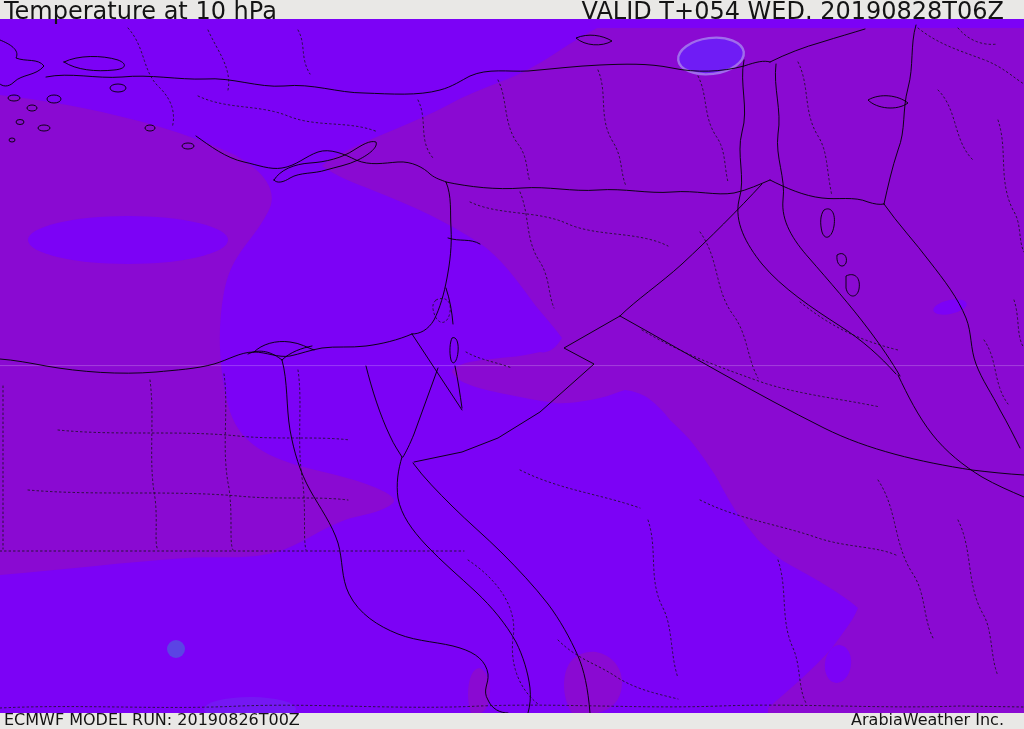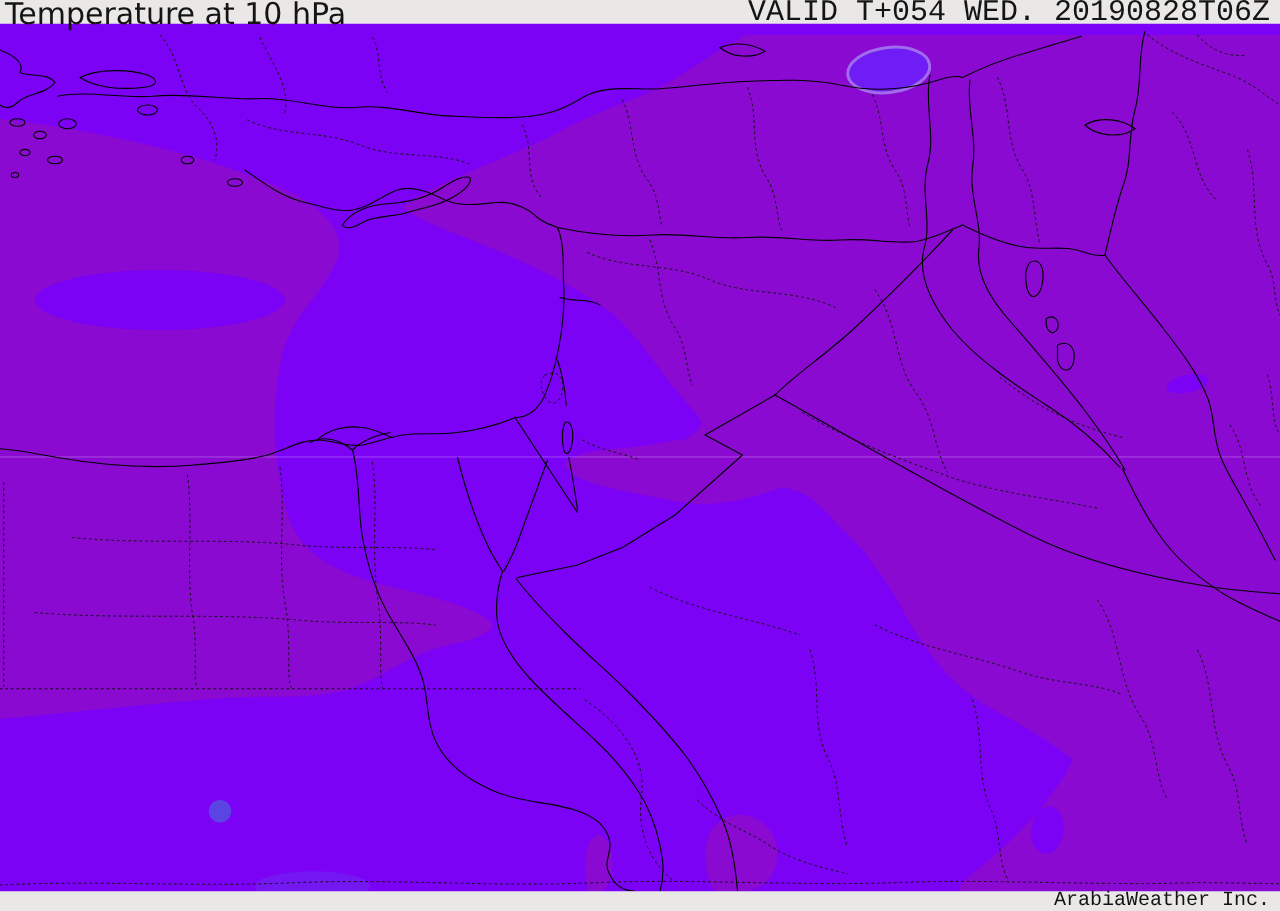--- a/index.html
+++ b/index.html
@@ -10,21 +10,21 @@
   }
   .bar{
     position:absolute;left:0;right:0;background:var(--c-bar-bg,#e9e8e6);
     color:var(--c-bar-text,#141414);z-index:5;white-space:nowrap;
   }
   .bar-top{top:0;height:19px;}
   .bar-bottom{top:713px;height:16px;}
   .bar-top .lbl{position:absolute;top:1px;font-size:24px;line-height:20px;}
   .bar-bottom .lbl{position:absolute;top:-2px;font-size:16px;line-height:18px;}
   .lbl-left{left:4px;}
-  .lbl-right{right:8px;font-family:Liberation Mono, monospace;}
+  .lbl-right{right:20px;}
   #map{position:absolute;top:19px;left:0;width:1024px;height:694px;display:block;}
   .f-bright{fill:var(--c-bright,#7c02f6);}
   .f-muted{fill:var(--c-muted,#8a0ad2);}
   .f-spot{fill:var(--c-spot-blue,#5b44e4);}
   .f-btint{fill:var(--c-bottom-tint,#7517f3);}
   .f-bv{fill:var(--c-blob-blueviolet,#6f1cf5);stroke:var(--c-blob-rim,#a06cec);stroke-width:2.4;}
   .ln{fill:none;stroke:var(--c-line,#000);stroke-width:0.9;stroke-linecap:round;stroke-linejoin:round;}
   .lk{fill:none;stroke:var(--c-line,#000);stroke-width:0.9;}
   .dsh{fill:none;stroke:#121212;stroke-width:0.8;stroke-dasharray:1.6 2.9;stroke-linecap:round;}
   .latline{fill:#ffffff;opacity:0.20;}
@@ -203,14 +203,15 @@
     <path class="dsh" d="M700,500 C740,520 778,524 818,538 C848,548 878,546 898,556"></path>
     <path class="dsh" d="M648,520 C658,550 648,580 663,608 C673,628 670,654 678,678"></path>
     <path class="dsh" d="M778,560 C788,590 780,620 793,648 C801,666 798,688 806,703"></path>
     <path class="dsh" d="M878,480 C898,510 893,544 913,574 C926,594 923,618 933,638"></path>
     <path class="dsh" d="M958,520 C973,550 966,584 983,614 C993,631 990,656 998,676"></path>
     <path class="dsh" d="M520,470 C560,490 600,494 640,508"></path>
   </g>
 </svg>
 
 <div class="bar bar-bottom">
+  <span class="lbl lbl-left">ECMWF MODEL RUN: 20190826T00Z</span>
   <span class="lbl lbl-right">ArabiaWeather Inc.</span>
 </div>
 
 </body></html>

